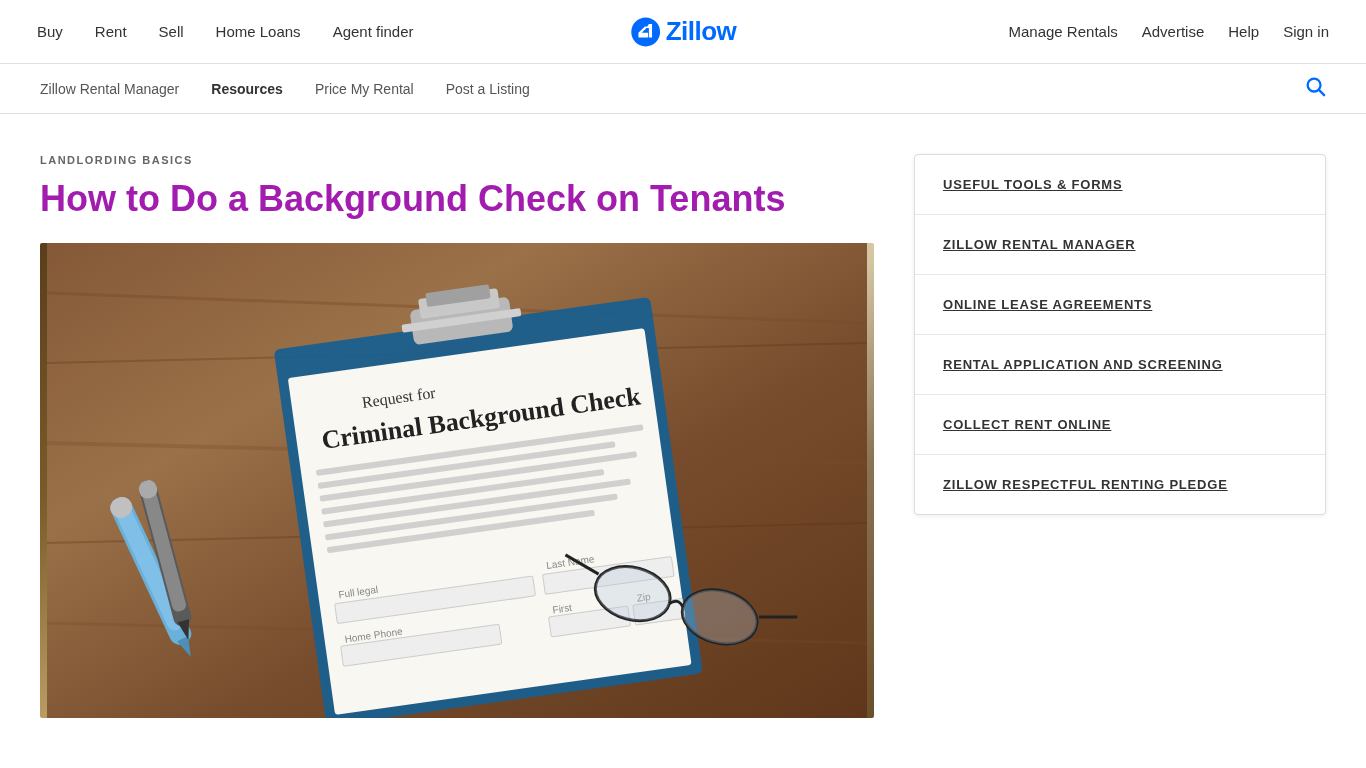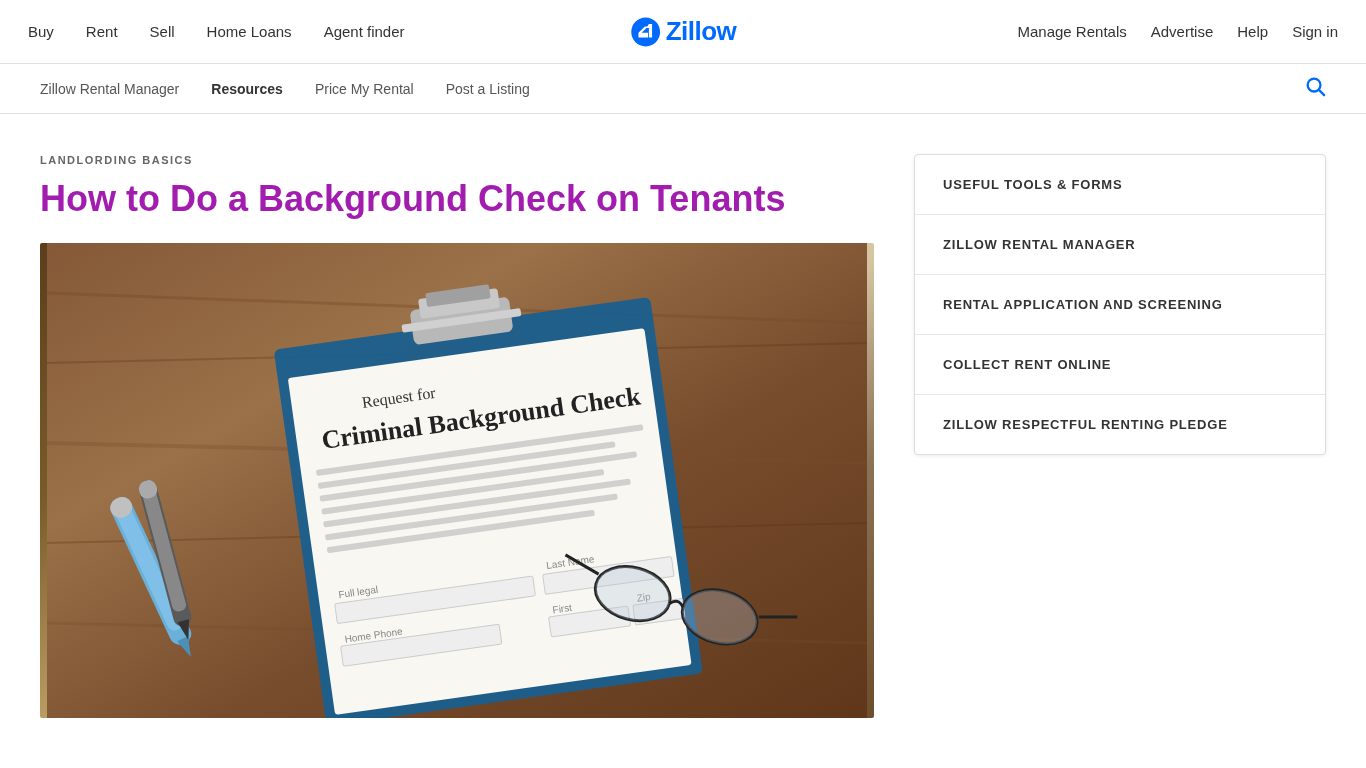--- a/index.html
+++ b/index.html
@@ -3,21 +3,21 @@
   <meta charset="utf-8">
   <style>
     * { margin: 0; padding: 0; box-sizing: border-box; }
     body { font-family: -apple-system, BlinkMacSystemFont, 'Segoe UI', Arial, sans-serif; color: #333; background: #fff; }
 
     
     .top-nav {
       display: flex;
       align-items: center;
       justify-content: space-between;
-      padding: 0 28px;
+      padding: 0 37px;
       height: 64px;
       border-bottom: 1px solid #e0e0e0;
     }
     .top-nav-left {
       display: flex;
       align-items: center;
       gap: 32px;
     }
     .top-nav-left a {
       text-decoration: none;
@@ -120,20 +120,21 @@
       display: flex;
       align-items: center;
       justify-content: center;
       overflow: hidden;
     }
 
     
     .sidebar {
       width: 412px;
       flex-shrink: 0;
+      text-decoration: underline;
     }
     .sidebar-card {
       border: 1px solid #ddd;
       border-radius: 4px;
       overflow: hidden;
       background: #fff;
       box-shadow: 0 1px 4px rgba(0,0,0,0.08);
     }
     .sidebar-item {
       display: flex;
@@ -314,20 +315,23 @@
 
   <aside class="sidebar">
     <div class="sidebar-card">
       <a class="sidebar-item" href="#">
         <span>USEFUL TOOLS &amp; FORMS</span>
       </a>
       <a class="sidebar-item" href="#">
         <span>ZILLOW RENTAL MANAGER</span>
       </a>
       <a class="sidebar-item" href="#">
+        <span>ONLINE LEASE AGREEMENTS</span>
+      </a>
+      <a class="sidebar-item" href="#">
         <span>RENTAL APPLICATION AND SCREENING</span>
       </a>
       <a class="sidebar-item" href="#">
         <span>COLLECT RENT ONLINE</span>
       </a>
       <a class="sidebar-item" href="#">
         <span>ZILLOW RESPECTFUL RENTING PLEDGE</span>
       </a>
     </div>
   </aside>

